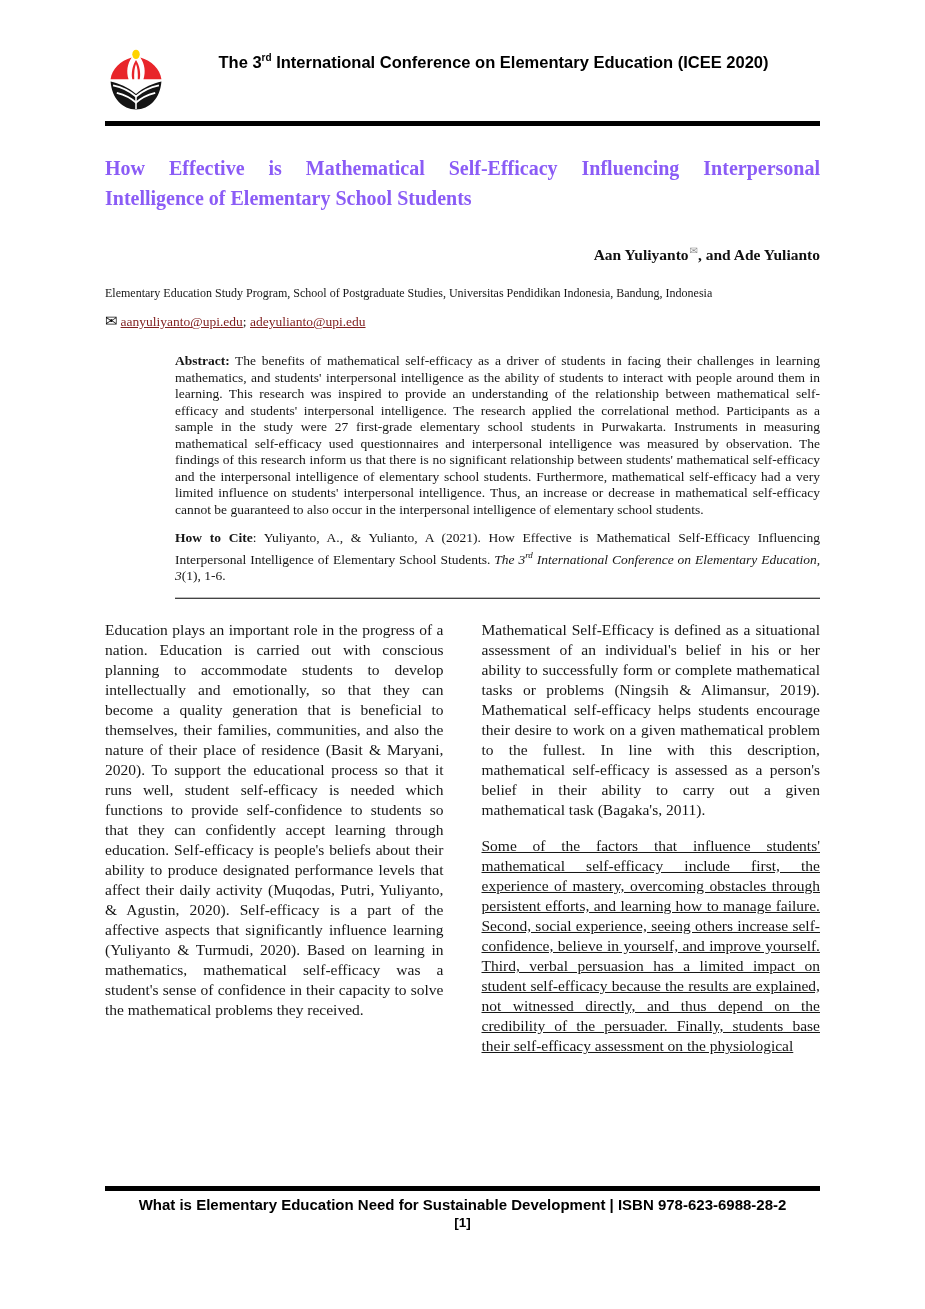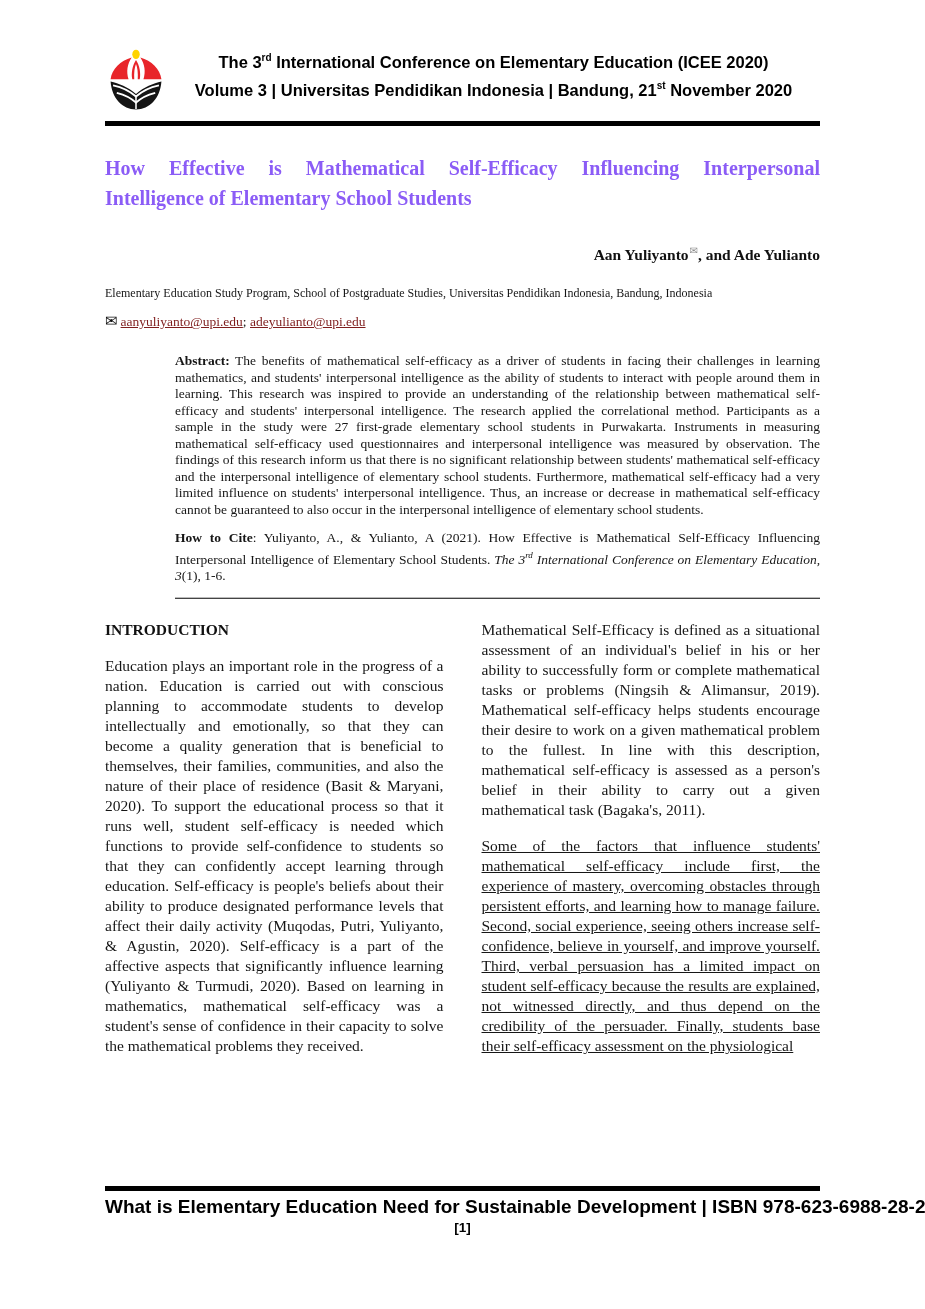--- a/index.html
+++ b/index.html
@@ -56,21 +56,21 @@
   .col { flex: 1 1 0; font-size: 15.5px; line-height: 20px; text-align: justify; }
   .col h2 { font-size: 15.5px; font-weight: bold; margin-bottom: 16px; text-align: left; color: #111; }
   .col p + p { margin-top: 16px; text-decoration: underline; }
 
   
   .footer { position: absolute; left: 105px; right: 105px; top: 1186px; }
   .footer-rule { height: 2px; border-top: 2px solid #000; border-bottom: 3.5px solid #000; }
   .footer-line {
     margin-top: 5px; text-align: center;
     font-family: "Liberation Sans", sans-serif;
-    font-weight: bold; font-size: 19px; color: #000; white-space: nowrap;
+    font-weight: bold; font-size: 15px; color: #000; white-space: nowrap;
   }
   .page-number {
     margin-top: 2px; text-align: center;
     font-family: "Liberation Sans", sans-serif;
     font-weight: bold; font-size: 13.5px; color: #000;
   }
 </style>
 </head>
 <body>
 
@@ -84,21 +84,20 @@
         <path fill="#E8252A" d="M57 15 C75 20 89 34 91 50 L62 50 C66 38 64 25 57 15 Z"></path>
         <path fill="#E8252A" d="M50 19 C44 28 42 41 44 50 L47.2 50 C46.6 40 47.6 31 50 25.5 C52.4 31 53.4 40 52.8 50 L56 50 C58 41 56 28 50 19 Z"></path>
         <path fill="#141414" d="M9 54 C22 57 37 63 50 74 C63 63 78 57 91 54 C89 81 72 99 50 99 C28 99 11 81 9 54 Z"></path>
         <path fill="none" stroke="#ffffff" stroke-width="3" d="M13 60 C27 63 40 69 50 78 C60 69 73 63 87 60"></path>
         <path fill="none" stroke="#ffffff" stroke-width="3" d="M19 72 C31 75 42 80 50 88 C58 80 69 75 81 72"></path>
         <path fill="none" stroke="#ffffff" stroke-width="2.5" d="M50 76 L50 98"></path>
       </svg>
     </div>
     <div class="header-text">
       <div><span>The 3</span><sup>rd</sup><span> International Conference on Elementary Education (ICEE 2020)</span></div>
-      <div><span>Volume 3 | Universitas Pendidikan Indonesia | Bandung, 21</span><sup>st</sup><span> November 2020</span></div>
     </div>
   </div>
   <div class="header-rule content-width"></div>
 
   <div class="content-width">
 
     <h1 class="paper-title">
       <span class="title-line1">How Effective is Mathematical Self-Efficacy Influencing Interpersonal</span>
       <span class="title-line2">Intelligence of Elementary School Students</span>
     </h1>
@@ -113,21 +112,20 @@
     </p>
 
     <div class="abstract-block">
       <p class="abstract"><b>Abstract:</b><span> The benefits of mathematical self-efficacy as a driver of students in facing their challenges in learning mathematics, and students' interpersonal intelligence as the ability of students to interact with people around them in learning. This research was inspired to provide an understanding of the relationship between mathematical self-efficacy and students' interpersonal intelligence. The research applied the correlational method. Participants as a sample in the study were 27 first-grade elementary school students in Purwakarta. Instruments in measuring mathematical self-efficacy used questionnaires and interpersonal intelligence was measured by observation. The findings of this research inform us that there is no significant relationship between students' mathematical self-efficacy and the interpersonal intelligence of elementary school students. Furthermore, mathematical self-efficacy had a very limited influence on students' interpersonal intelligence. Thus, an increase or decrease in mathematical self-efficacy cannot be guaranteed to also occur in the interpersonal intelligence of elementary school students.</span></p>
       <p class="citation"><b>How to Cite</b><span>: Yuliyanto, A., &amp; Yulianto, A (2021). How Effective is Mathematical Self-Efficacy Influencing Interpersonal Intelligence of Elementary School Students. </span><i>The 3</i><sup><i>rd</i></sup><i> International Conference on Elementary Education, 3</i><span>(1), 1-6.</span></p>
       <div class="thin-rule"></div>
     </div>
 
     <div class="columns">
       <div class="col">
-        <h2>INTRODUCTION</h2>
         <p>Education plays an important role in the progress of a nation. Education is carried out with conscious planning to accommodate students to develop intellectually and emotionally, so that they can become a quality generation that is beneficial to themselves, their families, communities, and also the nature of their place of residence (Basit &amp; Maryani, 2020). To support the educational process so that it runs well, student self-efficacy is needed which functions to provide self-confidence to students so that they can confidently accept learning through education. Self-efficacy is people's beliefs about their ability to produce designated performance levels that affect their daily activity (Muqodas, Putri, Yuliyanto, &amp; Agustin, 2020). Self-efficacy is a part of the affective aspects that significantly influence learning (Yuliyanto &amp; Turmudi, 2020). Based on learning in mathematics, mathematical self-efficacy was a student's sense of confidence in their capacity to solve the mathematical problems they received.</p>
       </div>
       <div class="col">
         <p>Mathematical Self-Efficacy is defined as a situational assessment of an individual's belief in his or her ability to successfully form or complete mathematical tasks or problems (Ningsih &amp; Alimansur, 2019). Mathematical self-efficacy helps students encourage their desire to work on a given mathematical problem to the fullest. In line with this description, mathematical self-efficacy is assessed as a person's belief in their ability to carry out a given mathematical task (Bagaka's, 2011).</p>
         <p>Some of the factors that influence students' mathematical self-efficacy include first, the experience of mastery, overcoming obstacles through persistent efforts, and learning how to manage failure. Second, social experience, seeing others increase self-confidence, believe in yourself, and improve yourself. Third, verbal persuasion has a limited impact on student self-efficacy because the results are explained, not witnessed directly, and thus depend on the credibility of the persuader. Finally, students base their self-efficacy assessment on the physiological</p>
       </div>
     </div>
 
   </div>
 

